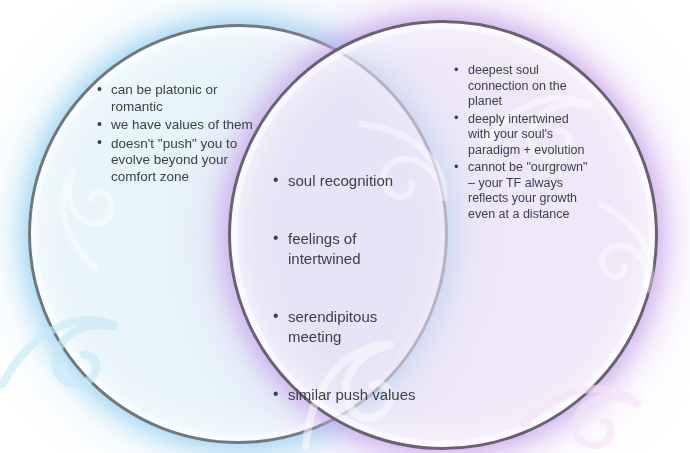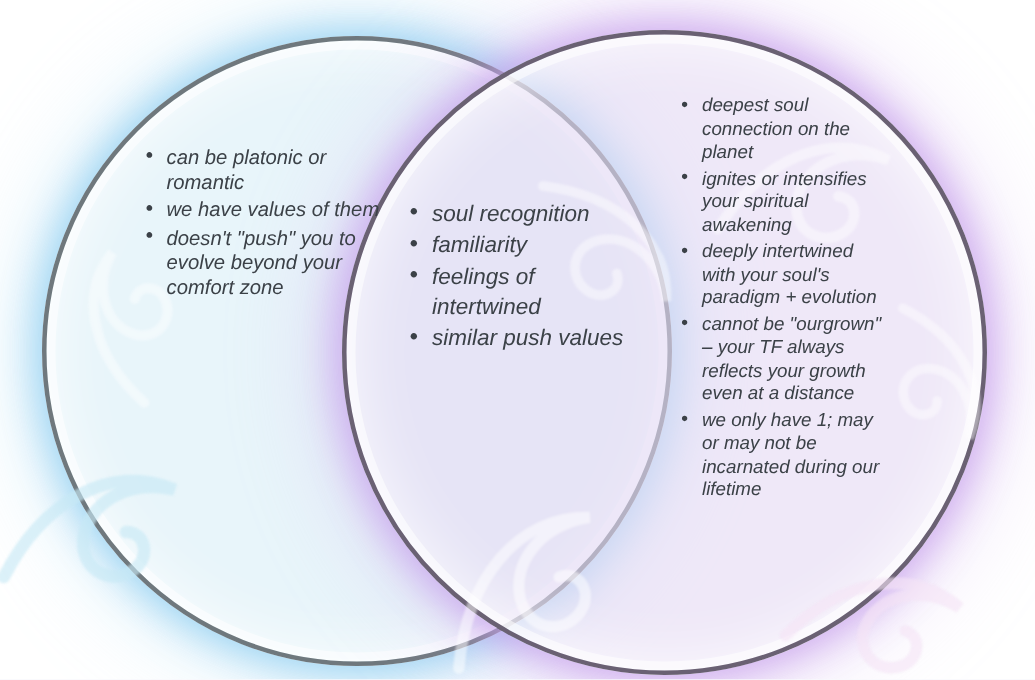--- a/index.html
+++ b/index.html
@@ -49,43 +49,42 @@
     filter: blur(0.6px);
     pointer-events: none;
   }
 
   .vlist {
     position: absolute;
     z-index: 5;
     list-style: none;
     margin: 0;
     padding: 0;
-    font-style: italic;
   }
   .vlist li {
     position: relative;
     padding-left: 15px;
   }
   .vlist li::before {
     content: "\2022";
     position: absolute;
     left: 1px;
     top: -0.08em;
     font-size: 1.05em;
   }
   .vlist.left-list {
-    left: 96px; top: 97px; width: 165px;
+    left: 96px; top: 82px; width: 165px;
     font-size: 13.5px; line-height: 16.5px;
   }
   .vlist.left-list li { margin-bottom: 2px; }
   .vlist.center-list {
     left: 272px; top: 133px; width: 148px;
     font-size: 15px; line-height: 20px;
   }
-  .vlist.center-list li { margin-bottom: 1px; padding-left: 16px; }
+  .vlist.center-list li { margin-bottom: 1px; padding-left: 16px; margin-top: 38px; }
   .vlist.right-list {
     left: 453px; top: 63px; width: 140px;
     font-size: 12.5px; line-height: 15.5px;
   }
   .vlist.right-list li { margin-bottom: 2px; }
 </style>
 </head>
 <body>
 
 <div class="stage">
@@ -116,26 +115,24 @@
   </svg>
 
   <ul class="vlist left-list">
     <li>can be platonic or romantic</li>
     <li>we have values of them</li>
     <li>doesn't "push" you to evolve beyond your comfort zone</li>
   </ul>
 
   <ul class="vlist center-list">
     <li>soul recognition</li>
-    <li>familiarity</li>
     <li>feelings of intertwined</li>
+    <li>serendipitous meeting</li>
     <li>similar push values</li>
   </ul>
 
   <ul class="vlist right-list">
     <li>deepest soul connection on the planet</li>
-    <li>ignites or intensifies your spiritual awakening</li>
     <li>deeply intertwined with your soul's paradigm + evolution</li>
     <li>cannot be "ourgrown" – your TF always reflects your growth even at a distance</li>
-    <li>we only have 1; may or may not be incarnated during our lifetime</li>
   </ul>
 
 </div>
 
 </body></html>

